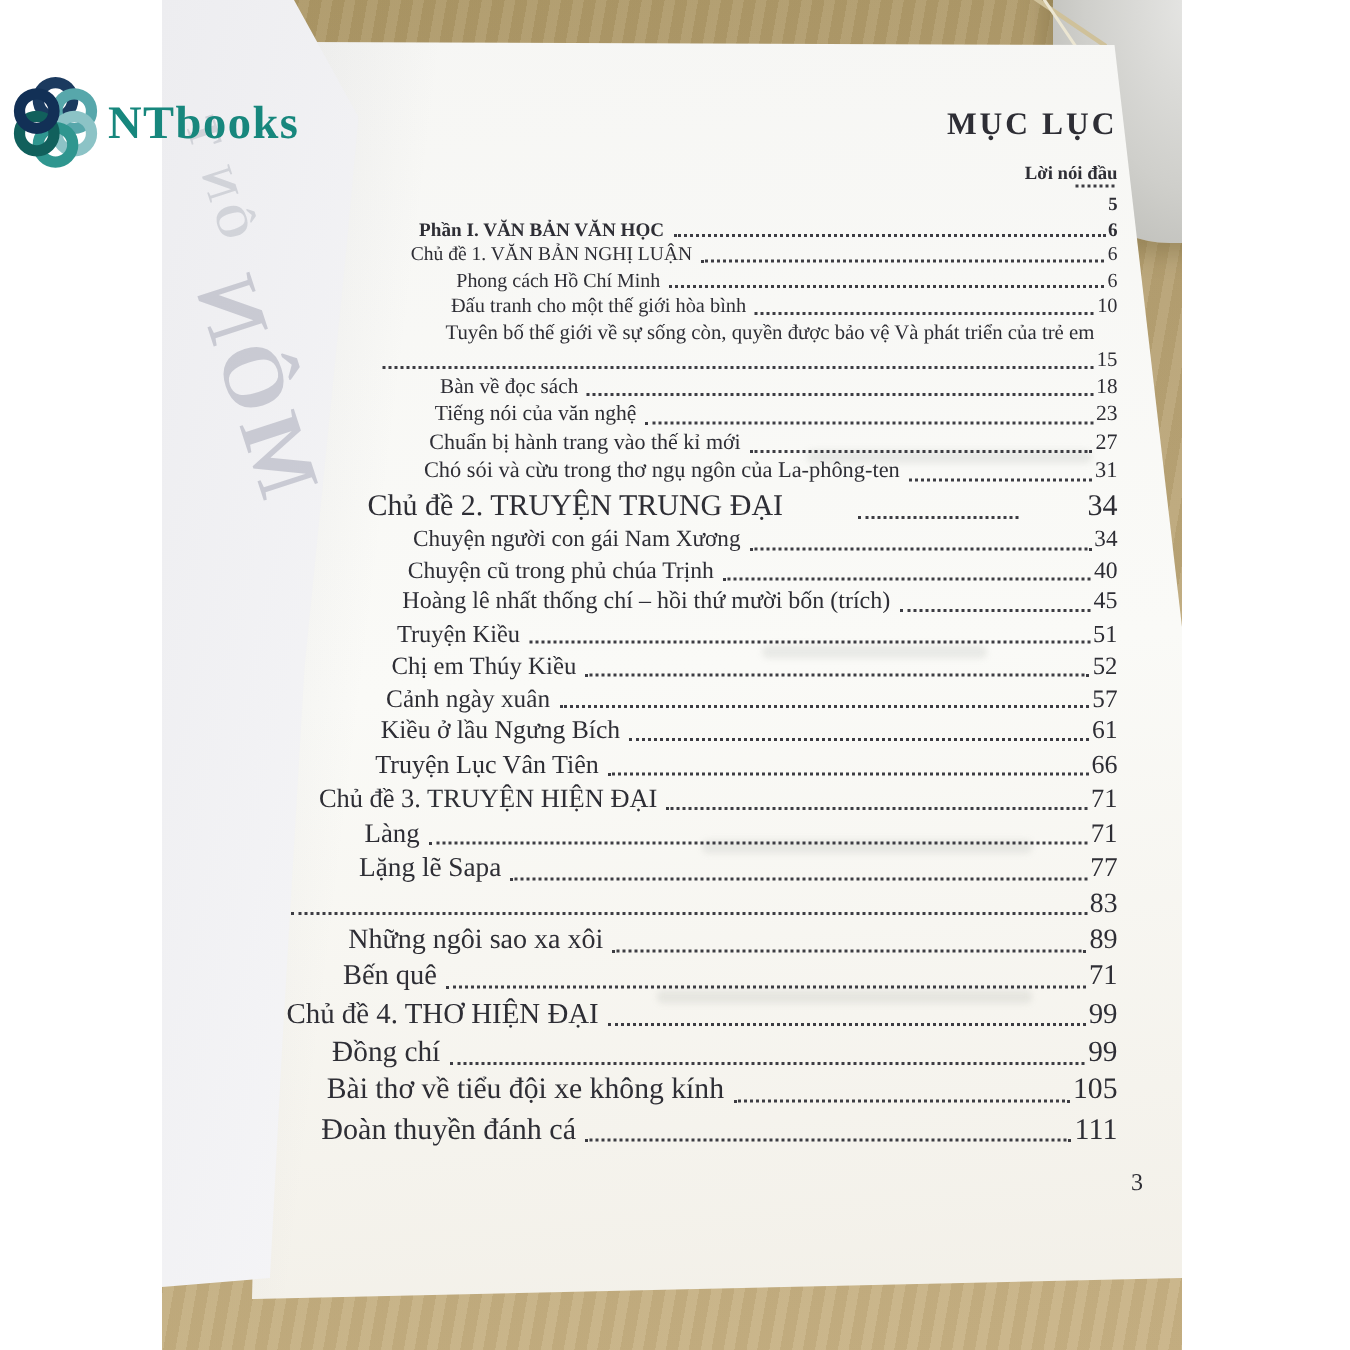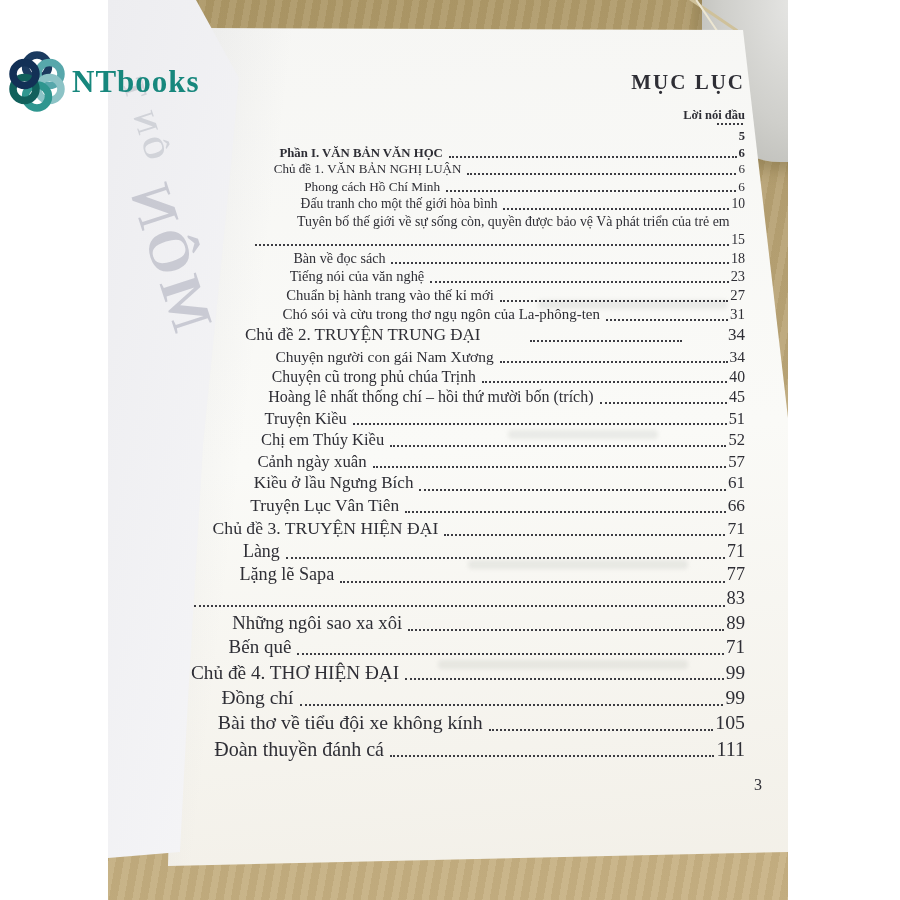--- a/index.html
+++ b/index.html
@@ -136,21 +136,21 @@
             <div class="toc-row" style="font-size: 14.66px; width: 506.8px;">
               <span class="label ind-item">Chuẩn bị hành trang vào thế kỉ mới</span>
               <span class="leader"></span>
               <span class="num">27</span>
             </div>
             <div class="toc-row" style="font-size: 14.93px; width: 510.4px;">
               <span class="label ind-item">Chó sói và cừu trong thơ ngụ ngôn của La-phông-ten</span>
               <span class="leader"></span>
               <span class="num">31</span>
             </div>
-            <div class="toc-row" style="font-size: 17px; width: 514px; gap: 44px;">
+            <div class="toc-row" style="font-size: 20px; width: 514px; gap: 44px;">
               <span class="label ind-chapter">Chủ đề 2. TRUYỆN TRUNG ĐẠI</span>
               <span class="leader"></span>
               <span class="num">34</span>
             </div>
             <div class="toc-row" style="font-size: 15.47px; width: 517.6px;">
               <span class="label ind-item">Chuyện người con gái Nam Xương</span>
               <span class="leader"></span>
               <span class="num">34</span>
             </div>
             <div class="toc-row" style="font-size: 15.74px; width: 521.2px;">

